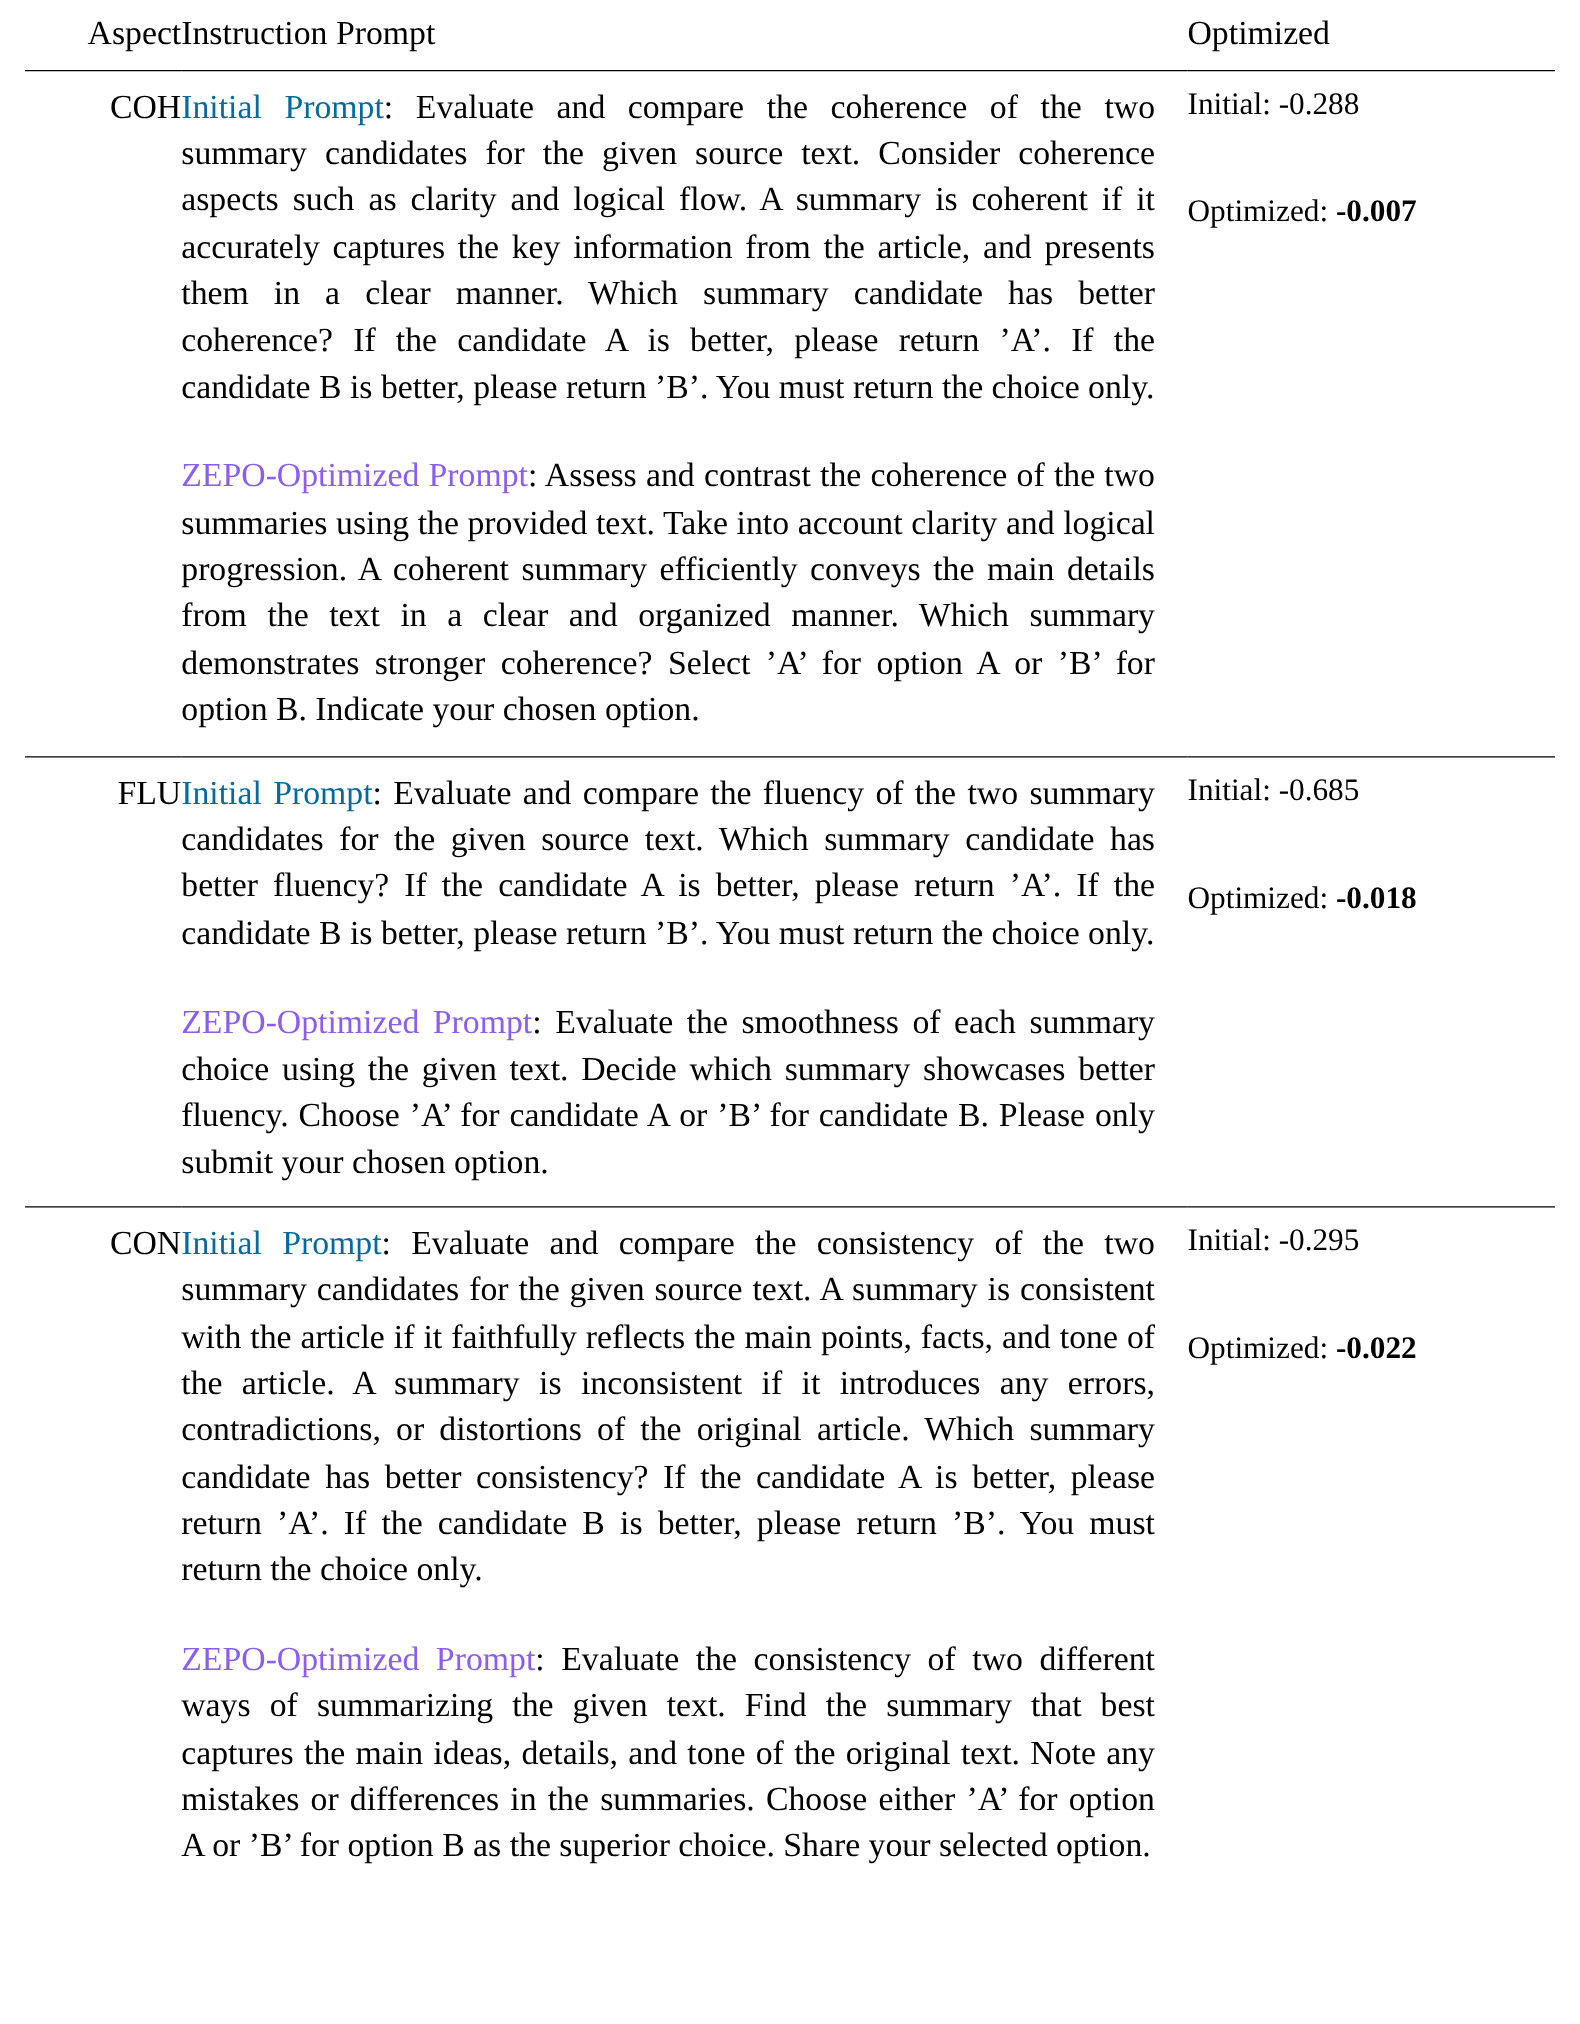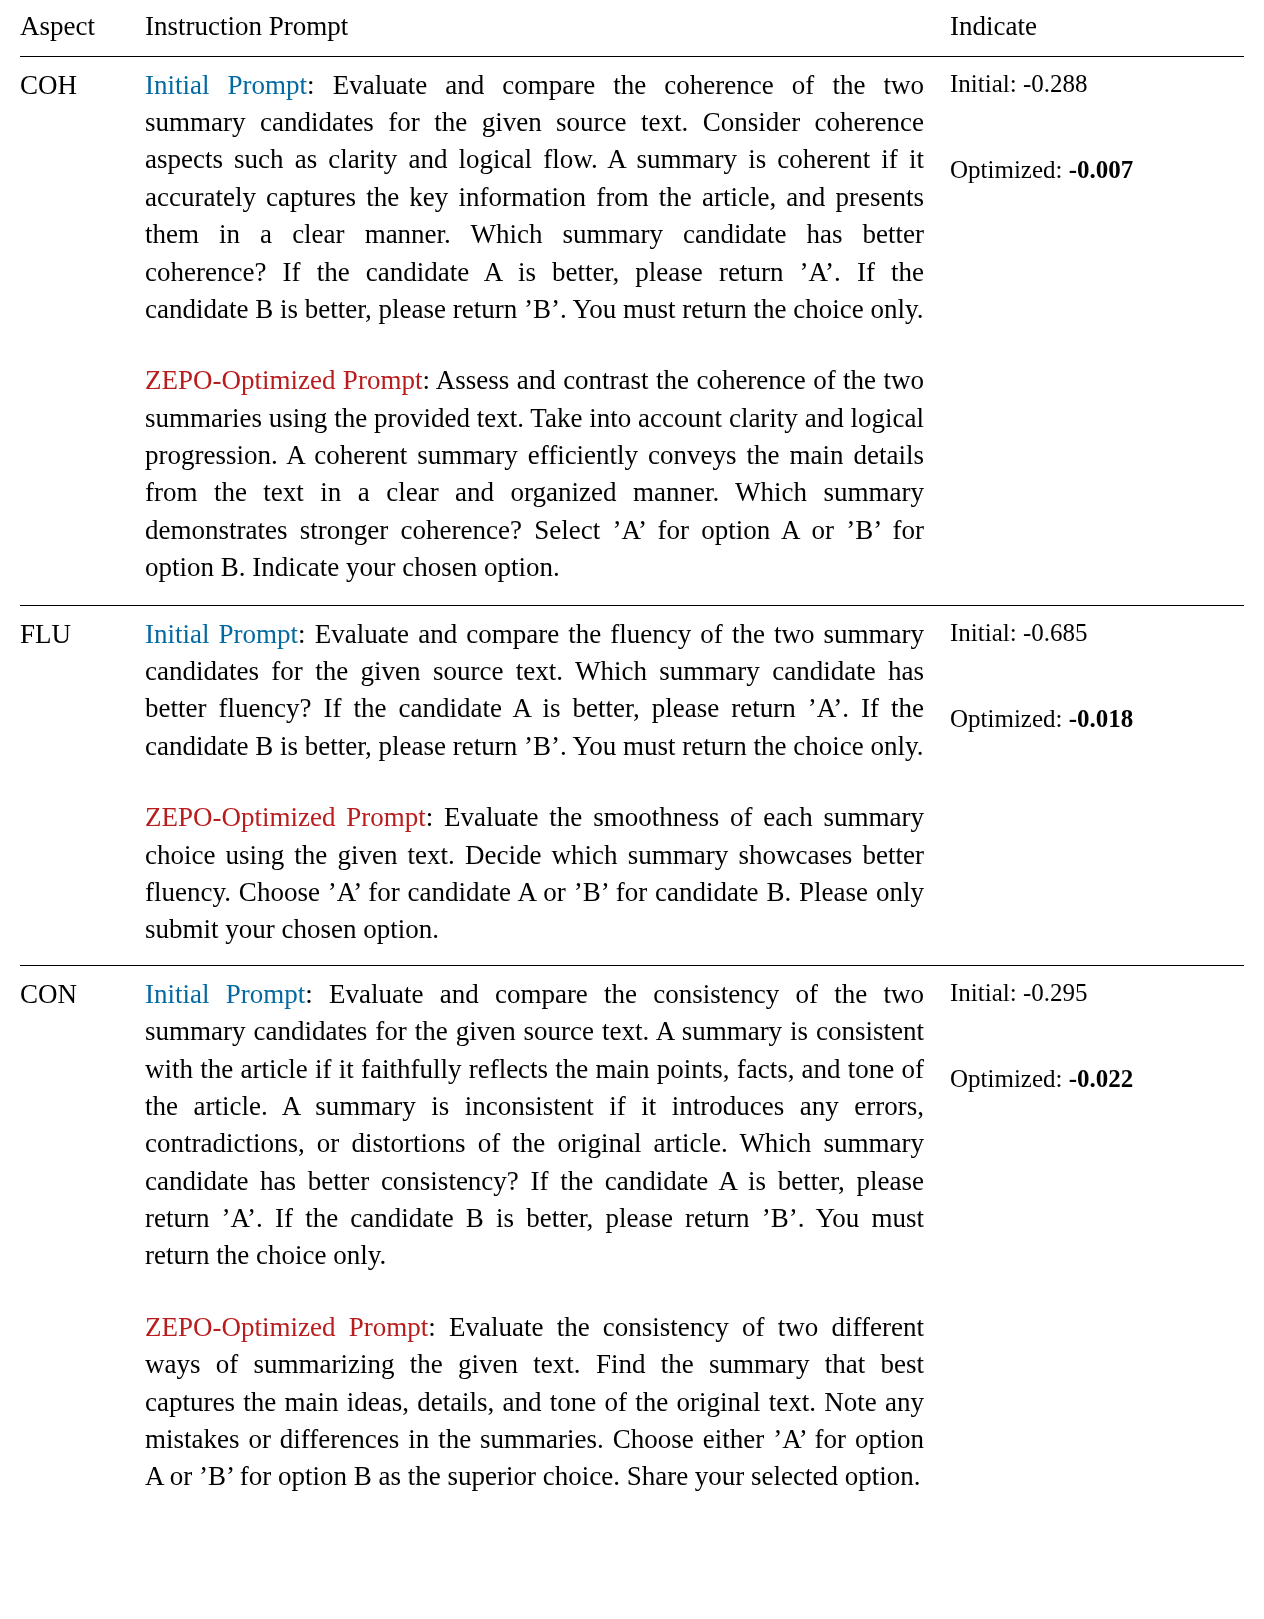--- a/index.html
+++ b/index.html
@@ -41,21 +41,21 @@
   }
 
   tbody td {
     vertical-align: top;
     font-size: 27px;
     line-height: 1.385;
     padding: 10px 0 22px 0;
     margin-top: 24px;
   }
 
-  .col-aspect  { width: 125px; }
+  .col-aspect  { width: 125px; text-align: right; }
   .col-prompt  { width: 805px; padding-right: 26px !important; box-sizing: border-box; }
   .col-fair    { width: 294px; }
 
   thead th.col-prompt { padding-right: 26px; }
 
   .aspect-cell {
     font-size: 27px;
     white-space: nowrap;
   }
 
@@ -68,21 +68,21 @@
     margin-top: 34px;
   }
   .prompt-block:last-child {
     
   }
 
   .lbl-initial {
     color: #0369a1;
   }
   .lbl-zepo {
-    color: #b91c1c;
+    color: #8b5cf6;
   }
   .lbl-colon {
     color: #000000;
   }
 
   .fair-line {
     white-space: nowrap;
     font-size: 25px;
   }
   .fair-gap {
@@ -106,21 +106,21 @@
     <colgroup>
       <col class="col-aspect">
       <col class="col-prompt">
       <col class="col-fair">
     </colgroup>
 
     <thead>
       <tr class="rule-top">
         <th class="col-aspect">Aspect</th>
         <th class="col-prompt">Instruction Prompt</th>
-        <th class="col-fair">Indicate</th>
+        <th class="col-fair">Optimized</th>
       </tr>
     </thead>
 
     <tbody>
 
       <tr class="rule-mid row-coh">
         <td class="col-aspect aspect-cell">COH</td>
         <td class="col-prompt">
           <div class="prompt-block"><span class="lbl-initial">Initial Prompt</span><span class="lbl-colon">:</span> <span>Evaluate and compare the coherence of the two summary candidates for the given source text. Consider coherence aspects such as clarity and logical flow. A summary is coherent if it accurately captures the key information from the article, and presents them in a clear manner. Which summary candidate has better coherence? If the candidate A is better, please return ’A’. If the candidate B is better, please return ’B’. You must return the choice only.</span></div>
           <div class="prompt-block"><span class="lbl-zepo">ZEPO-Optimized Prompt</span><span class="lbl-colon">:</span> <span>Assess and contrast the coherence of the two summaries using the provided text. Take into account clarity and logical progression. A coherent summary efficiently conveys the main details from the text in a clear and organized manner. Which summary demonstrates stronger coherence? Select ’A’ for option A or ’B’ for option B. Indicate your chosen option.</span></div>

